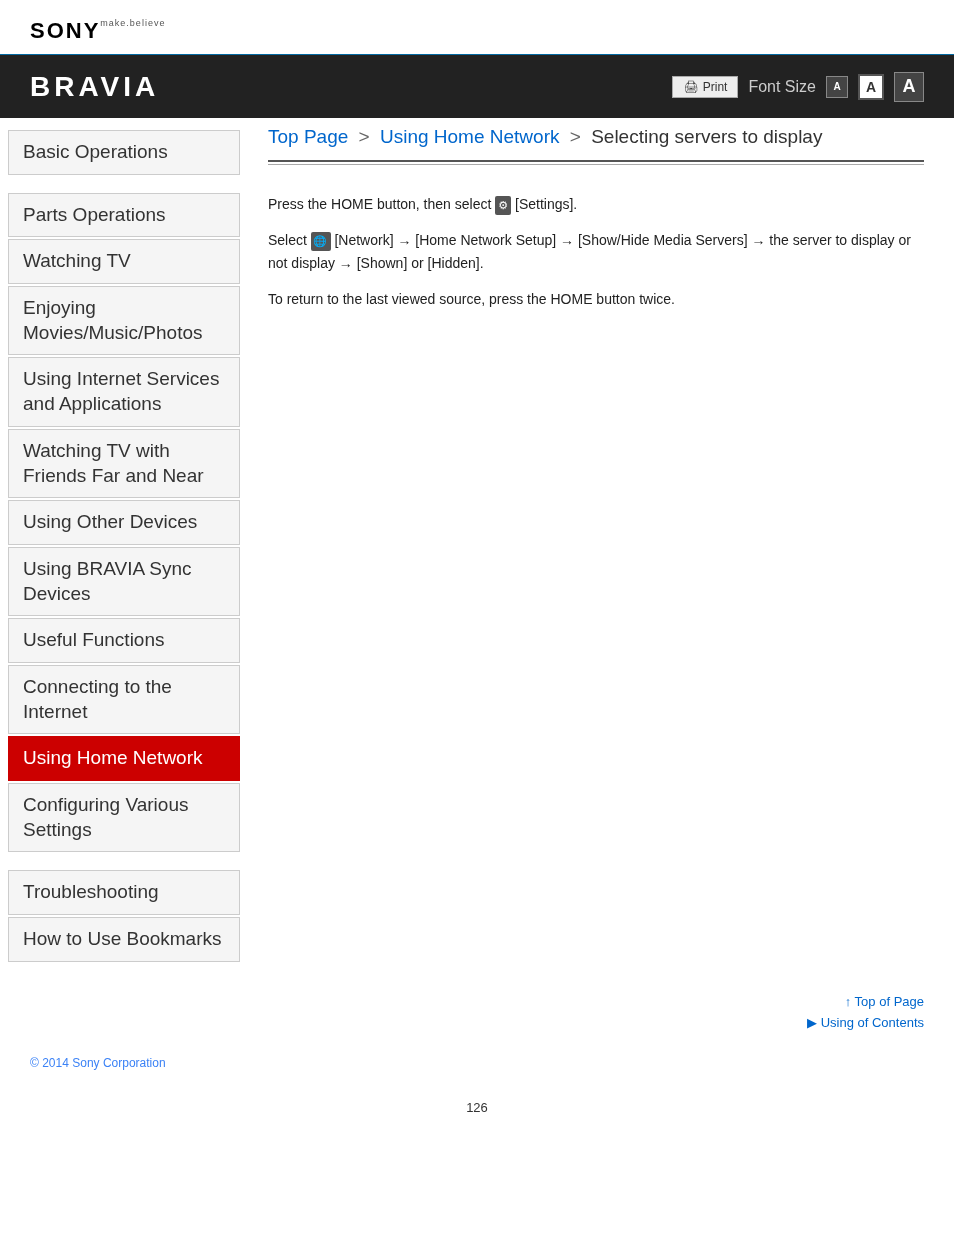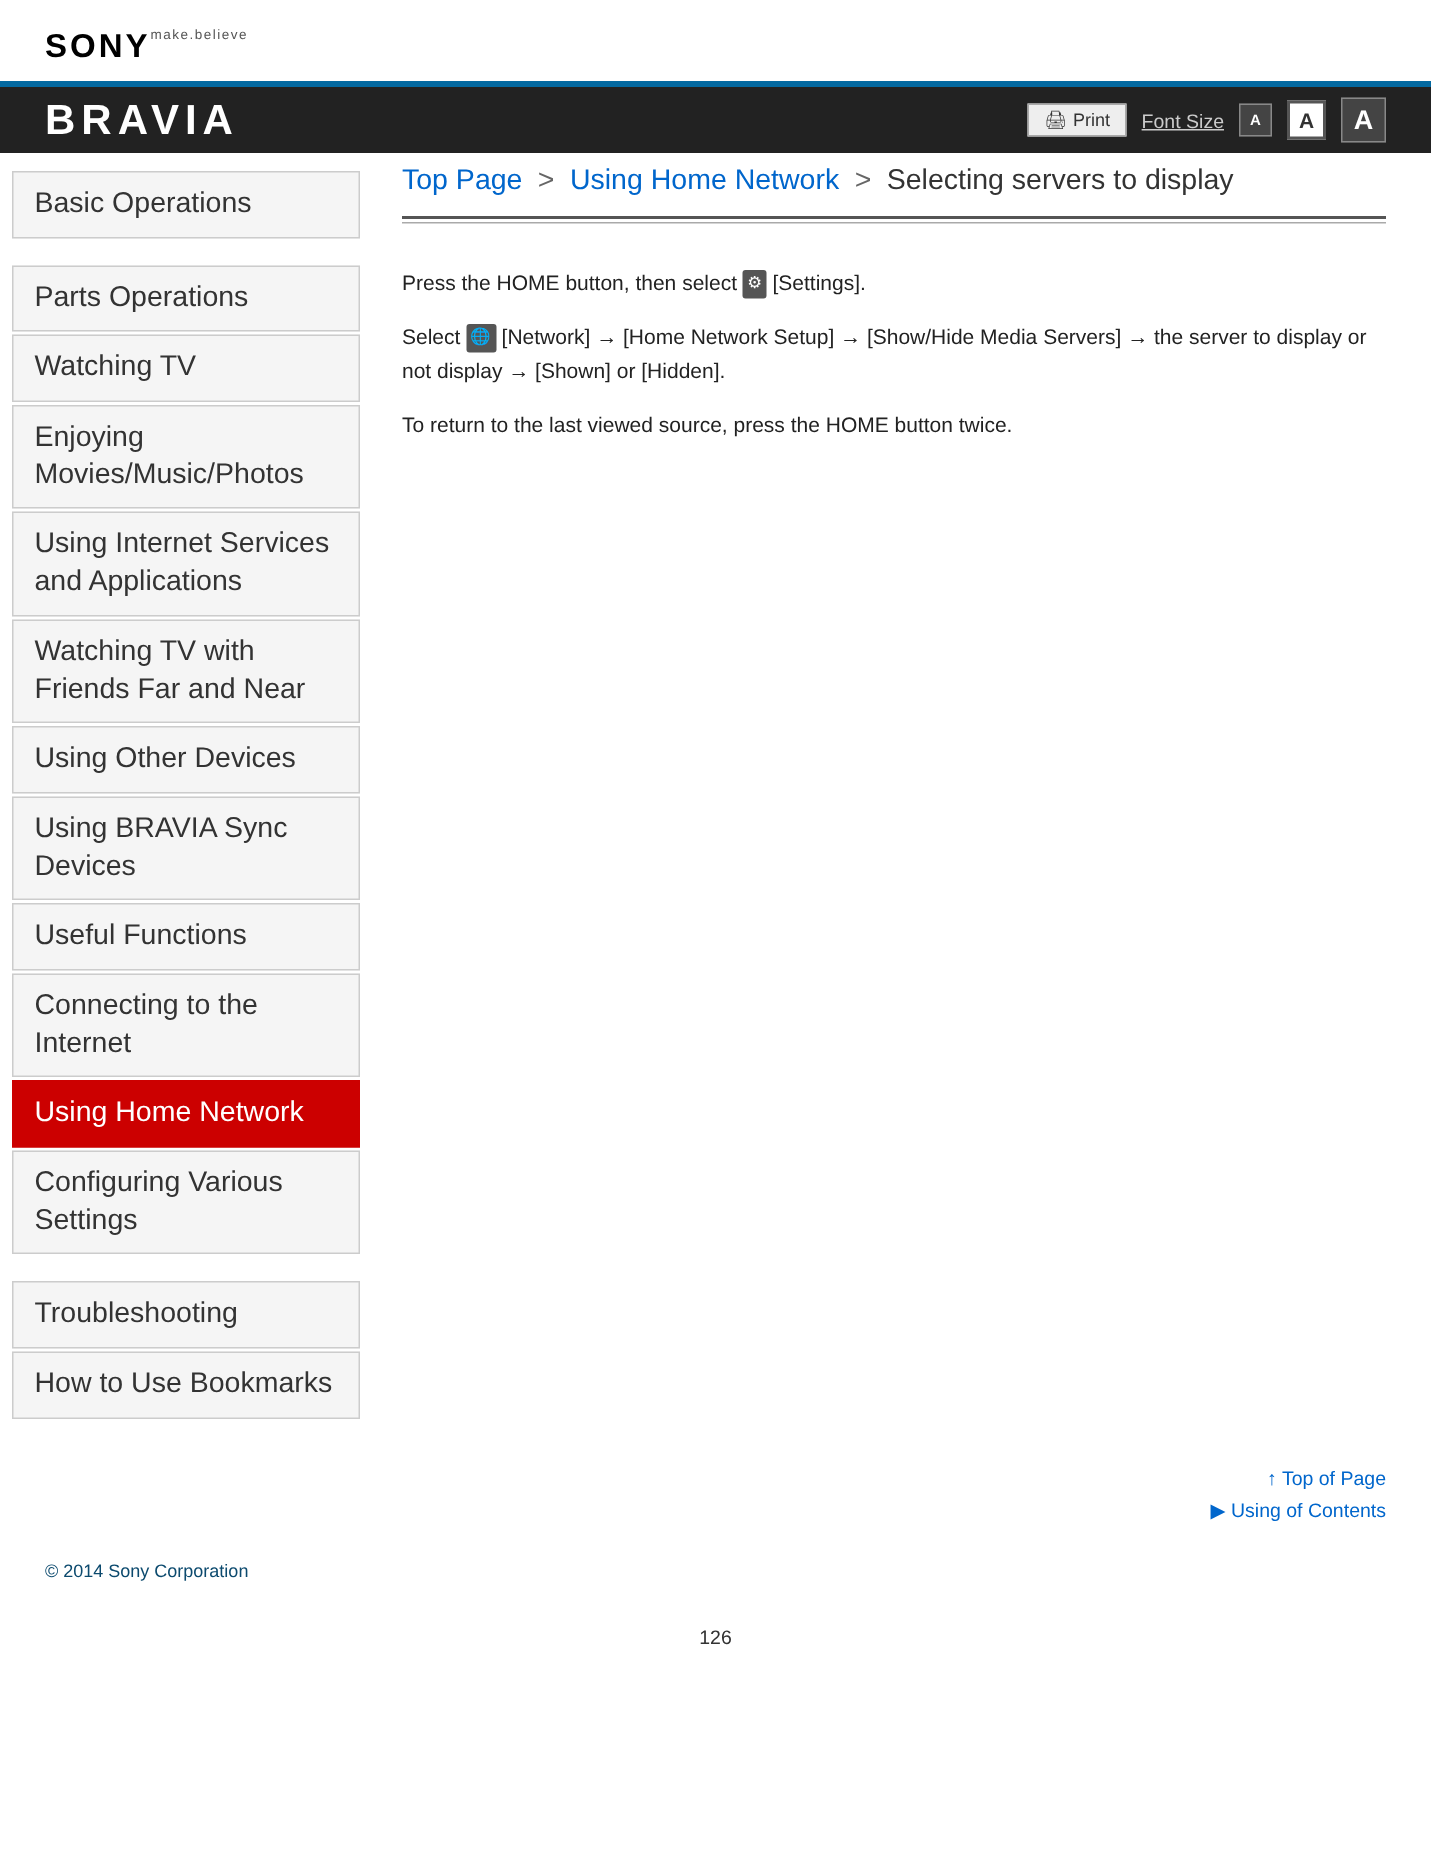--- a/index.html
+++ b/index.html
@@ -34,22 +34,22 @@
       letter-spacing: 1px;
     }
 
     
     .bravia-banner {
       background: #222;
       padding: 0 30px;
       display: flex;
       align-items: center;
       justify-content: space-between;
-      height: 48px;
-      border-top: 4px solid #0369a1;
+      height: 64px;
+      border-top: 1px solid #0369a1;
     }
     .bravia-title {
       color: #fff;
       font-size: 28px;
       font-weight: bold;
       letter-spacing: 4px;
       font-family: Arial, sans-serif;
     }
     .banner-right {
       display: flex;
@@ -62,22 +62,21 @@
       color: #333;
       padding: 3px 10px;
       font-size: 12px;
       cursor: pointer;
       display: flex;
       align-items: center;
       gap: 4px;
     }
     .font-size-label {
       color: #ccc;
-      font-size: 13px;
-      text-decoration: underline;
+      font-size: 16px;
     }
     .font-btn {
       border: 1px solid #888;
       background: #444;
       color: #fff;
       cursor: pointer;
       display: inline-flex;
       align-items: center;
       justify-content: center;
       font-weight: bold;
@@ -176,21 +175,21 @@
       text-decoration: none;
       display: block;
       margin-bottom: 6px;
     }
     .arrow-up::before { content: '↑ '; }
     .arrow-right::before { content: '▶ '; }
 
     .copyright {
       padding: 10px 30px;
       font-size: 12px;
-      color: #0c4a6e;
+      color: #3b82f6;
     }
 
     .page-number {
       text-align: center;
       font-size: 13px;
       color: #333;
       padding: 20px 0;
     }
   </style>
 </head>

